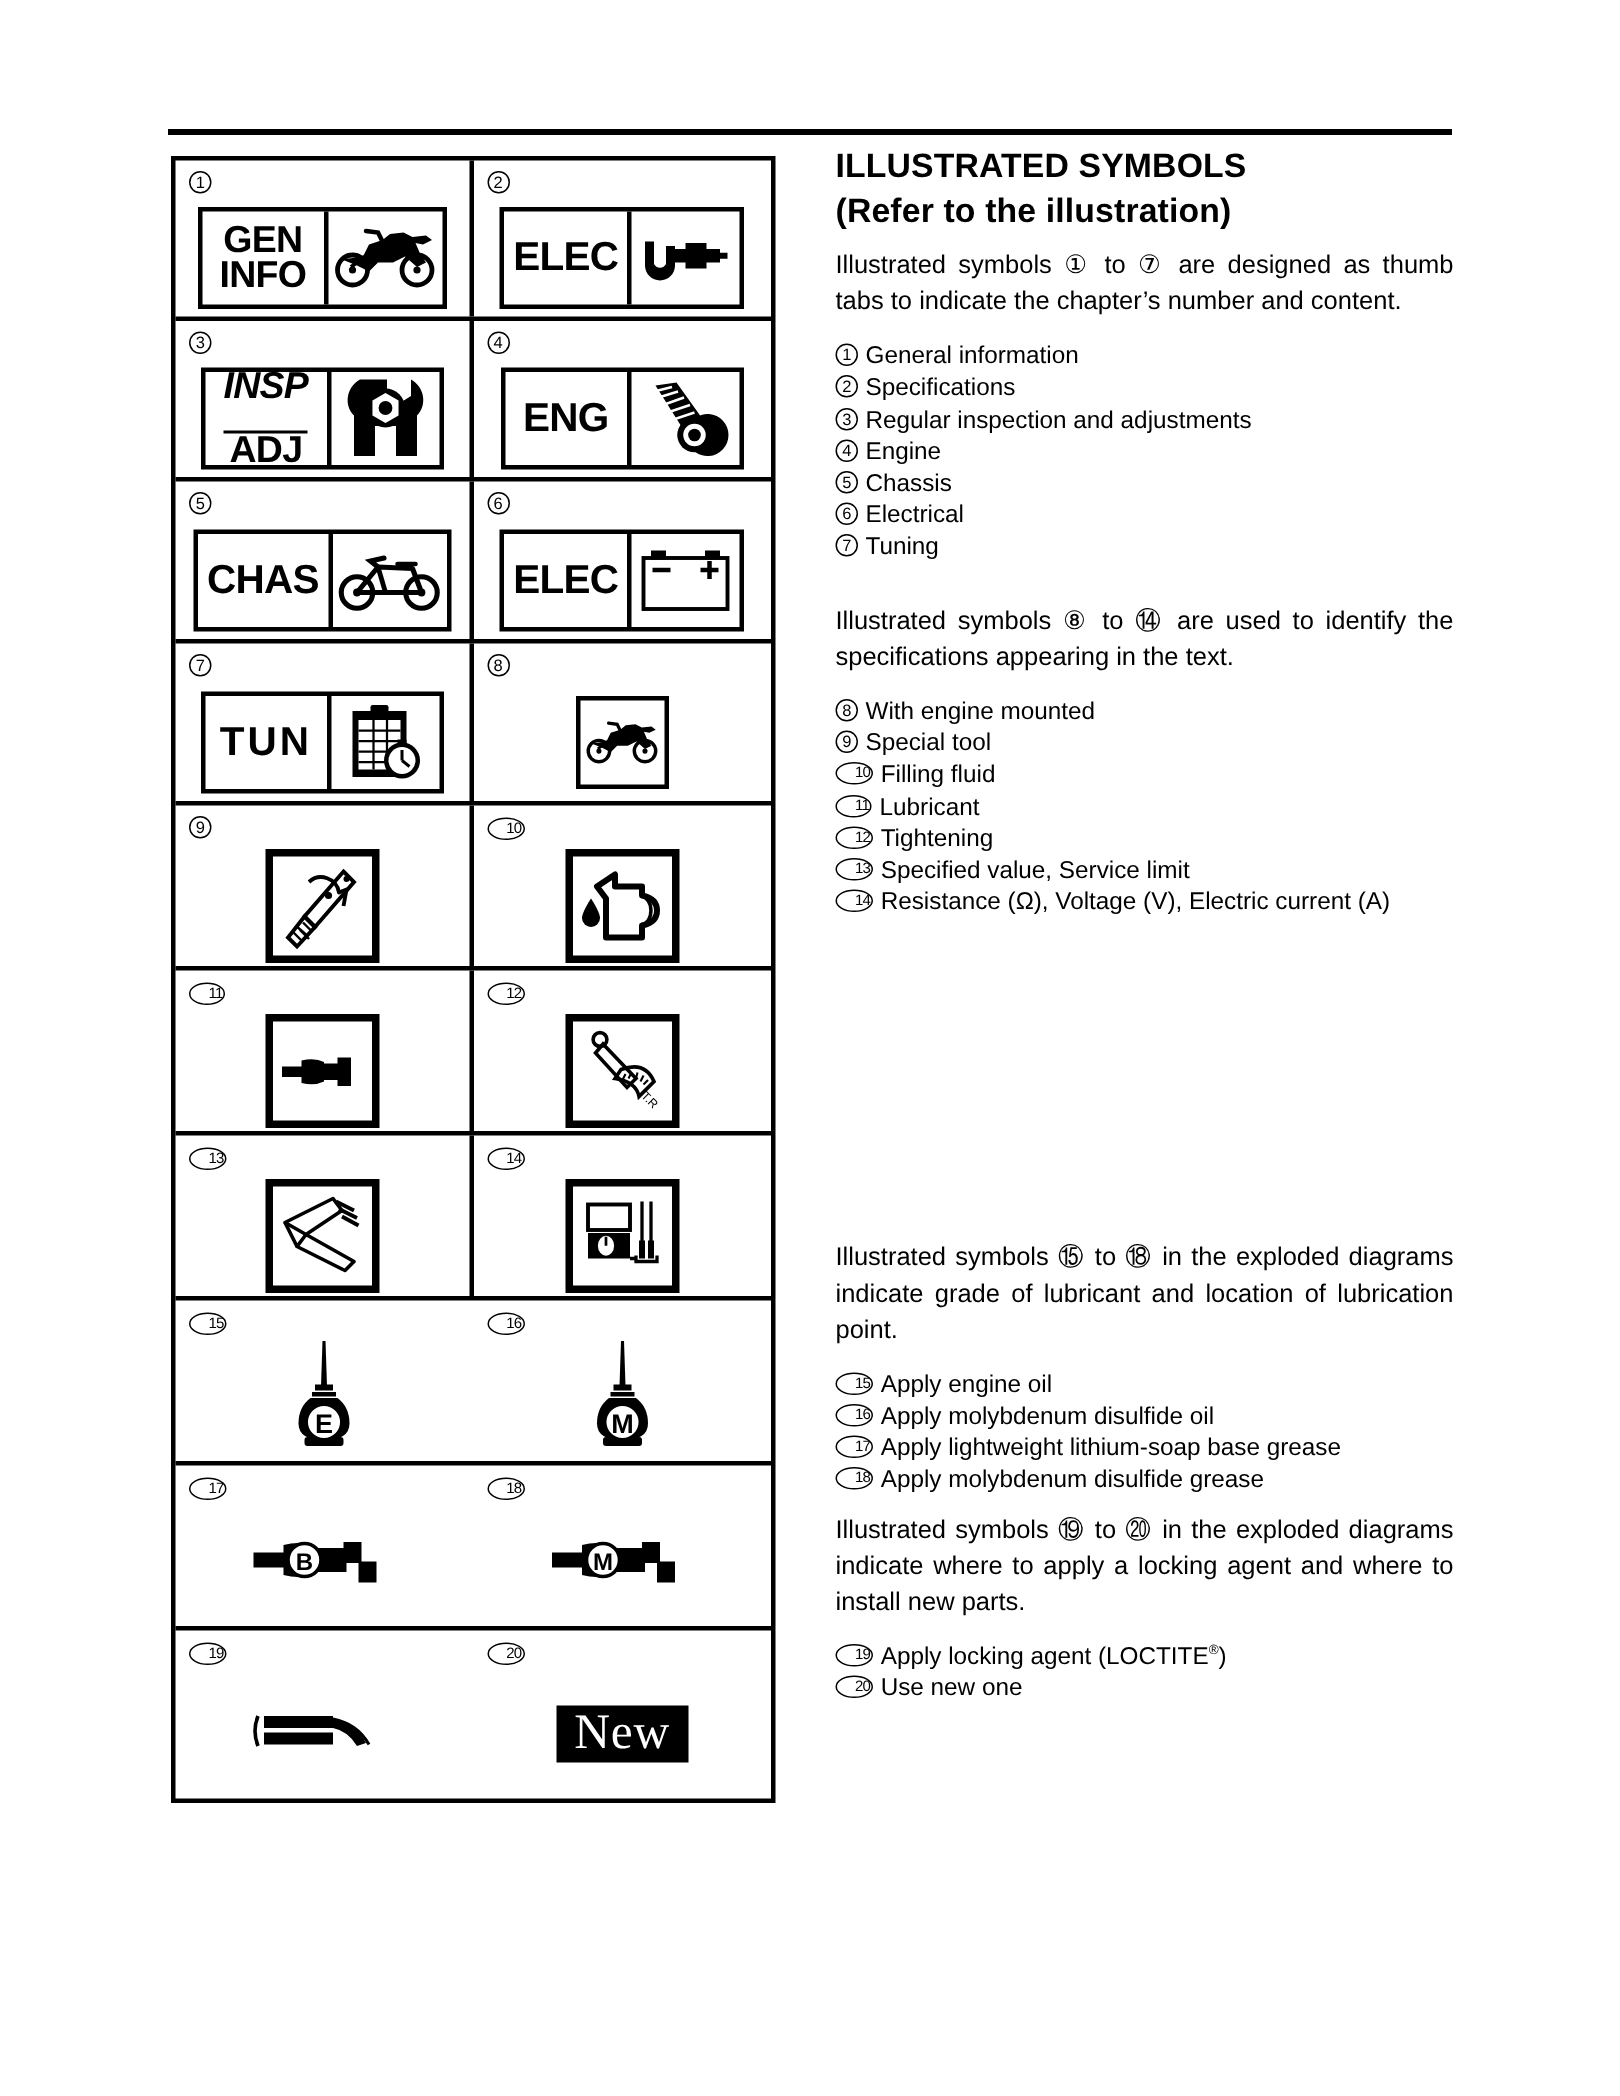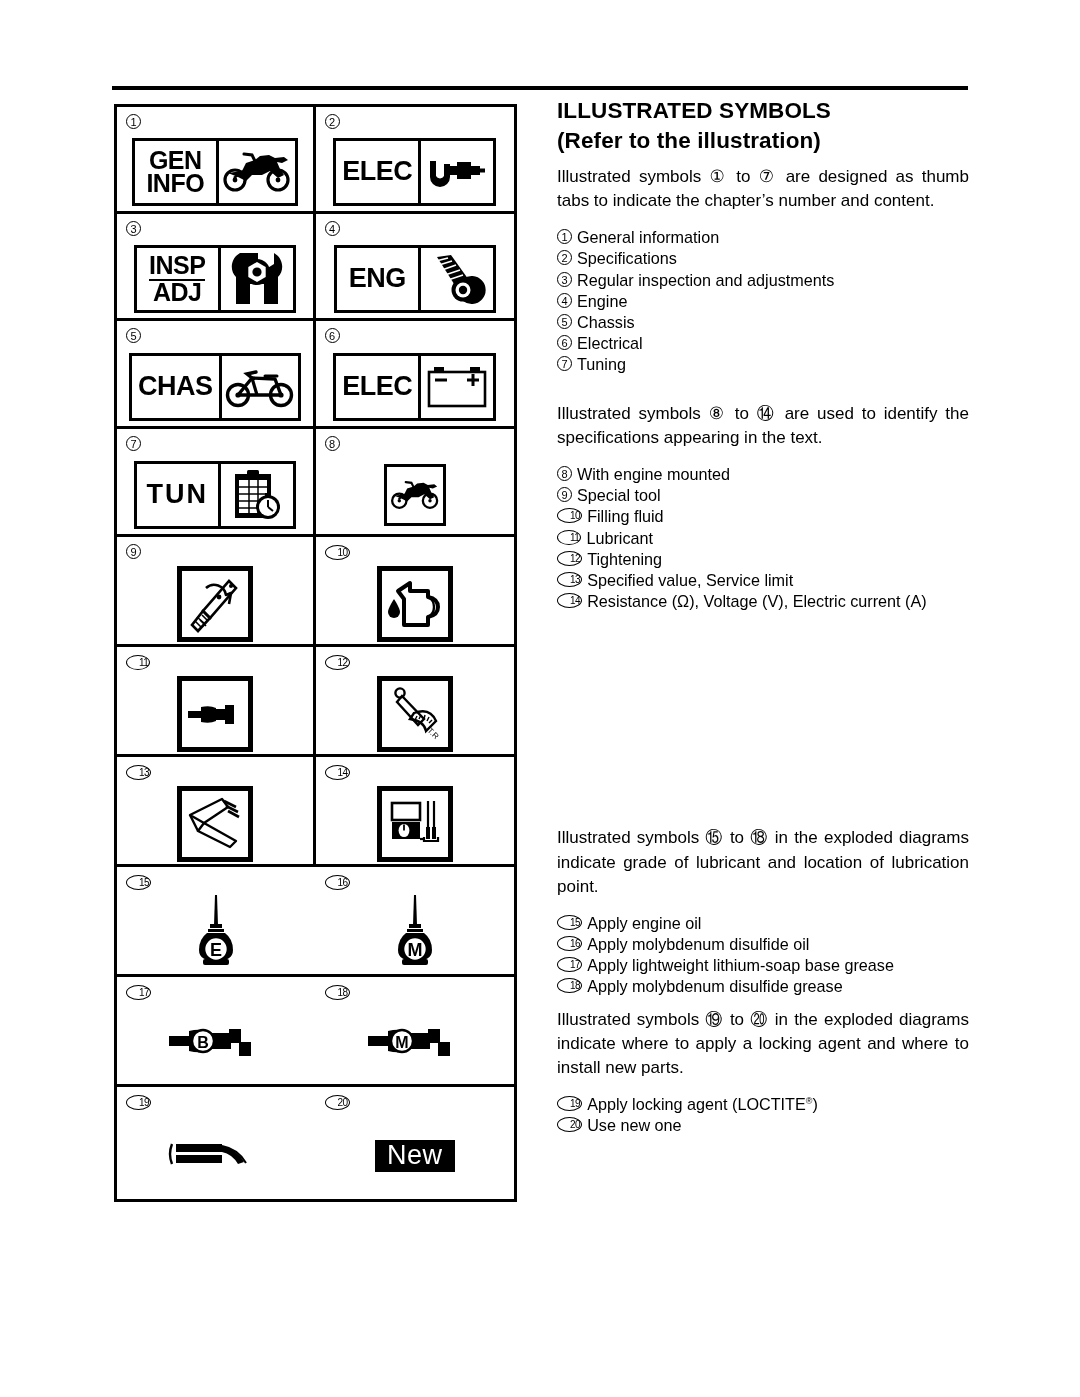--- a/index.html
+++ b/index.html
@@ -31,31 +31,31 @@
   .cnum.w{min-width:19px;font-size:10px;letter-spacing:-.5px;padding-left:12px;}
   .cellbody{position:absolute;left:0;right:0;bottom:0;top:26px;
     display:flex;align-items:center;justify-content:center;}
 
   
   .tab{display:flex;border:3px solid #000;height:68px;box-sizing:border-box;background:#fff;justify-content:space-between;}
   .tab .txt{display:flex;flex-direction:column;align-items:center;justify-content:center;
     padding:0 6px;border-right:3px solid #000;min-width:84px;box-sizing:border-box;}
   .tab .txt span{font-weight:bold;font-size:27px;line-height:.94;letter-spacing:-.5px;}
   .tab .txt.stack span{font-size:25px;}
-  .tab .txt.slash span:first-child{border-bottom:2.5px solid #000;padding-bottom:1px;}
+  .tab .txt.slash span:first-child{border-bottom:2.5px solid #000;padding-bottom:18px;font-style:italic;}
   .tab .pic{width:72px;display:flex;align-items:center;justify-content:center;}
   .tab .pic.wide{width:76px;}
 
   
   .frame{border:5px solid #000;width:76px;height:76px;box-sizing:border-box;
     display:flex;align-items:center;justify-content:center;background:#fff;}
   .frame.thin{border-width:3px;width:62px;height:62px;}
 
-  .newbox{background:#000;color:#fff;font-size:27px;font-weight:normal;
-    padding:1px 12px 3px 12px;line-height:1.06;letter-spacing:.5px;}
+  .newbox{background:#000;color:#fff;font-size:33px;font-weight:normal;
+    padding:1px 12px 3px 12px;line-height:1.06;letter-spacing:.5px;font-family:Liberation Serif, serif;}
 
   
   .right{position:absolute;left:557px;top:97px;width:412px;}
   h1.title{font-size:22.5px;font-weight:bold;margin:0;letter-spacing:.1px;line-height:1.22;}
   h2.subtitle{font-size:22.5px;font-weight:bold;margin:3px 0 0 0;letter-spacing:.1px;line-height:1.22;}
   p.para{font-size:17px;line-height:1.42;margin:10px 0 0 0;text-align:justify;}
   p.para.jl{text-align-last:left;}
   ul.list{list-style:none;margin:14px 0 0 0;padding:0;}
   ul.list li{font-size:16.2px;line-height:1.31;display:flex;align-items:flex-start;gap:5px;}
   ul.list li .cnum{margin-top:2px;flex:0 0 auto;}

